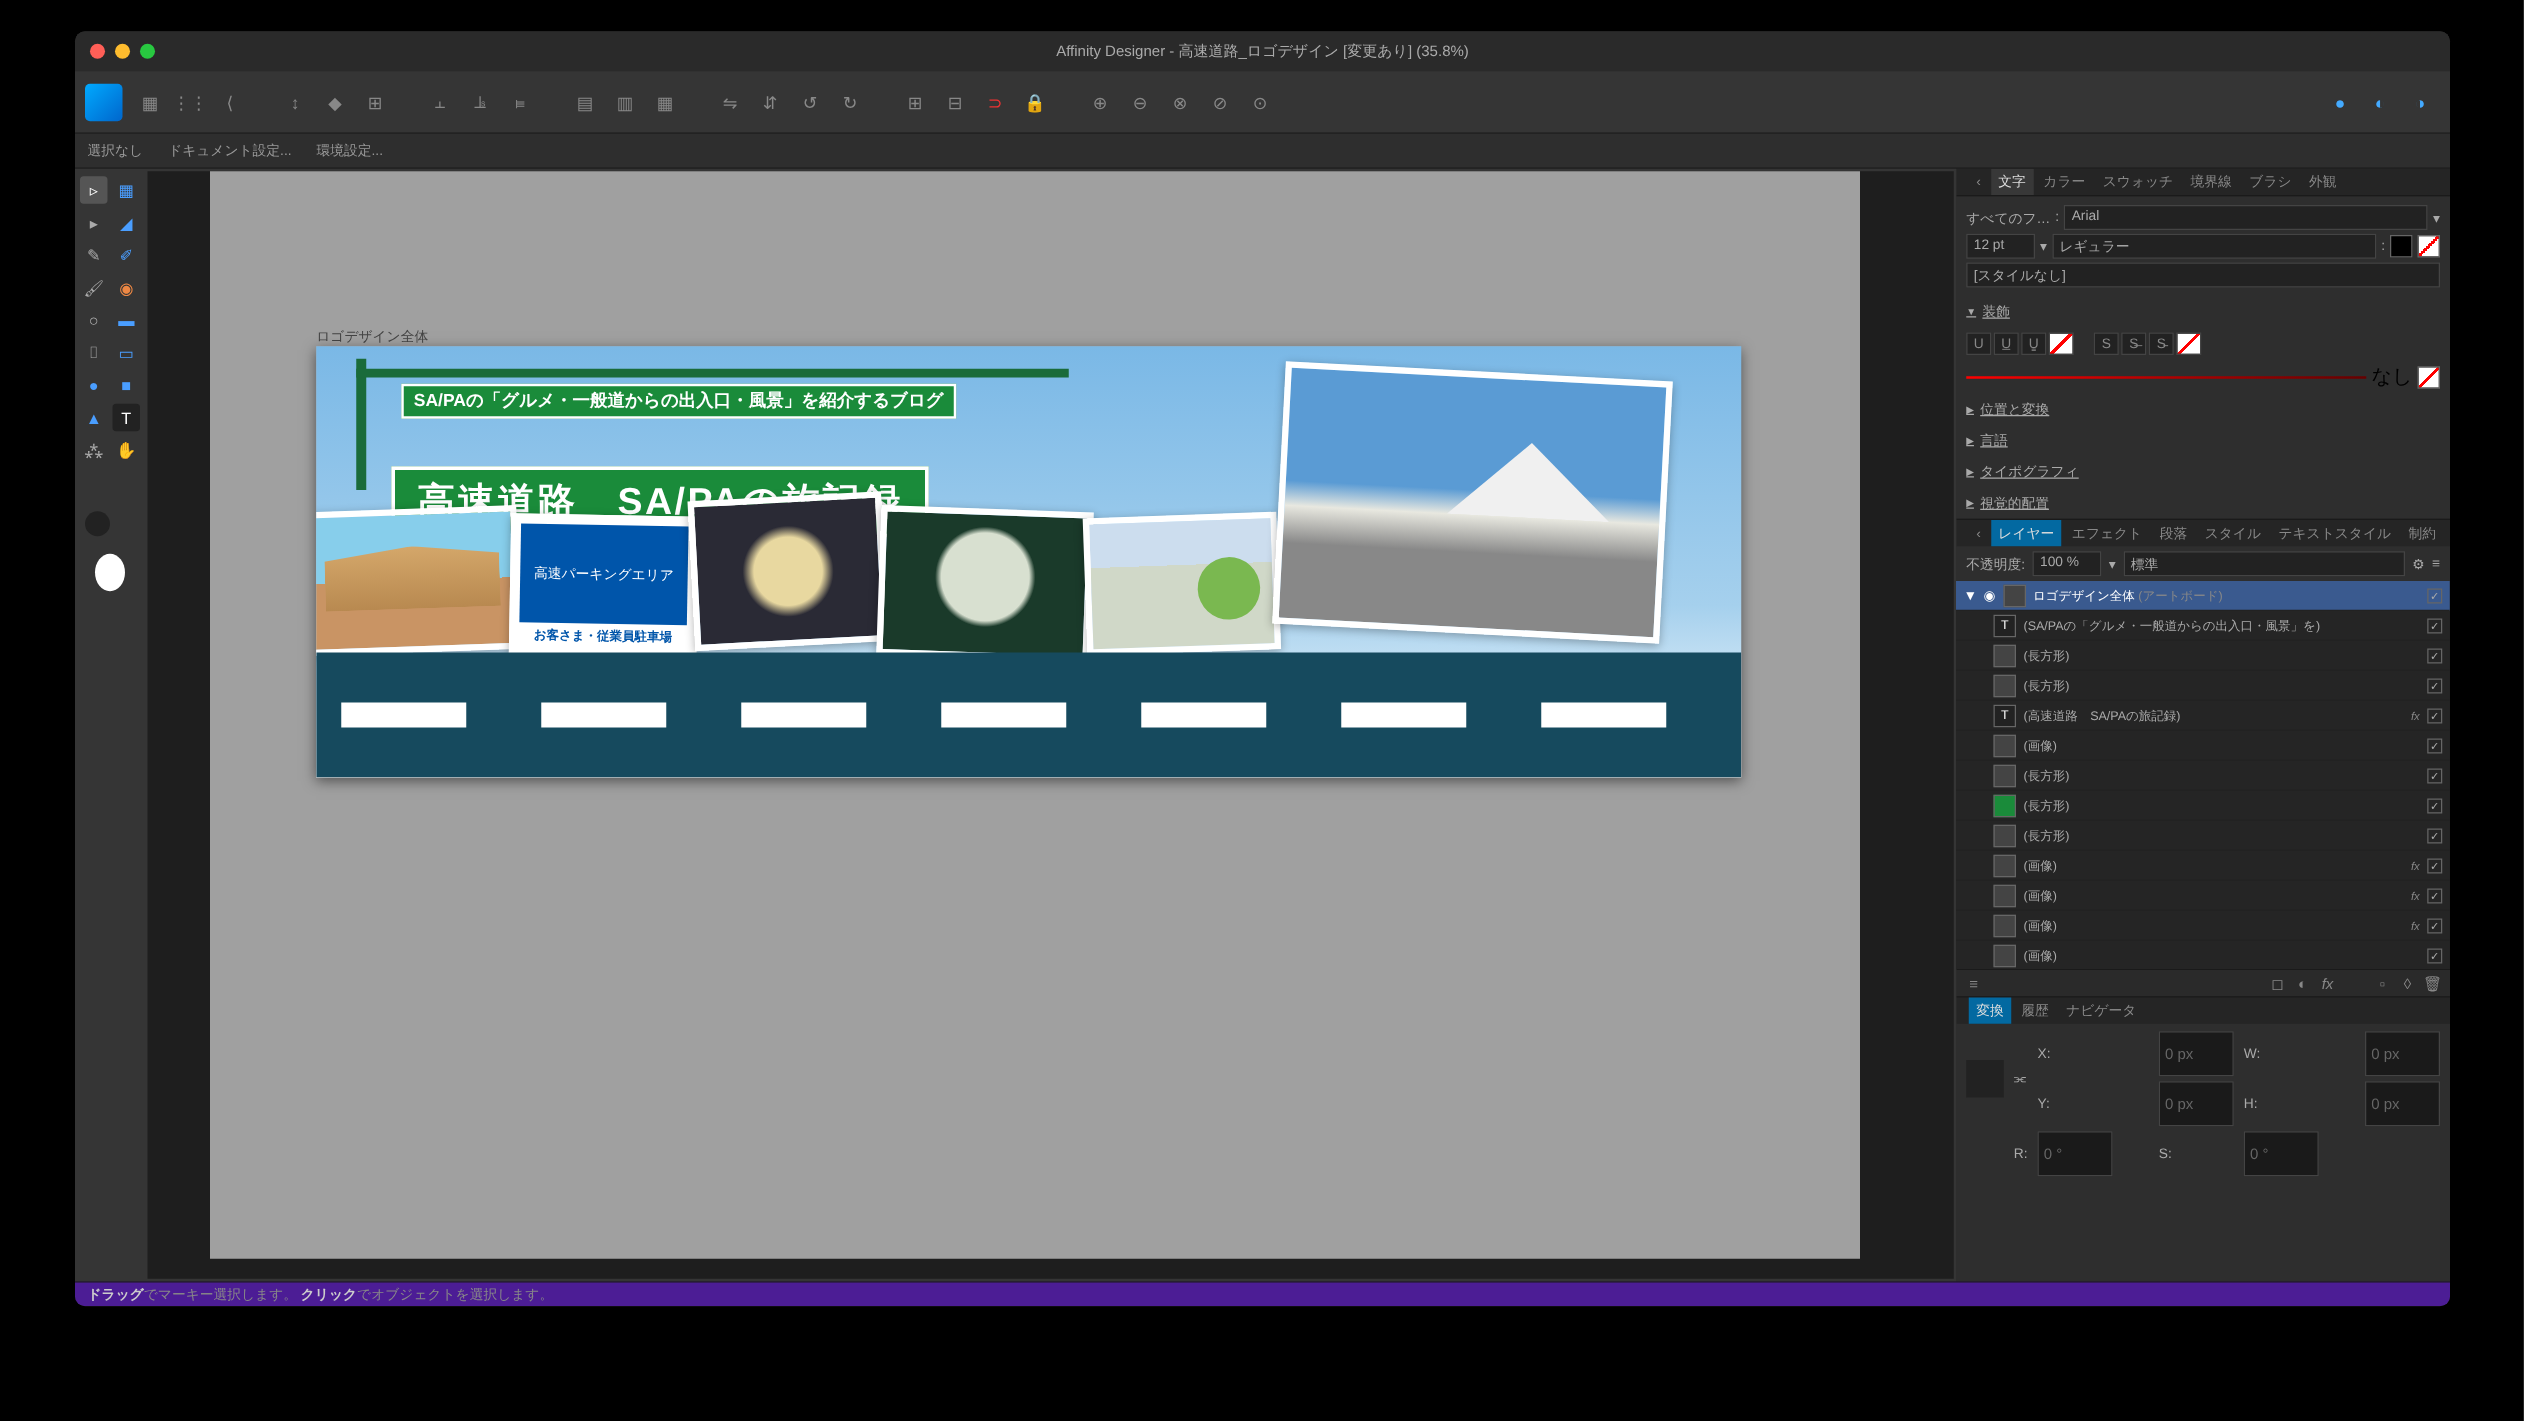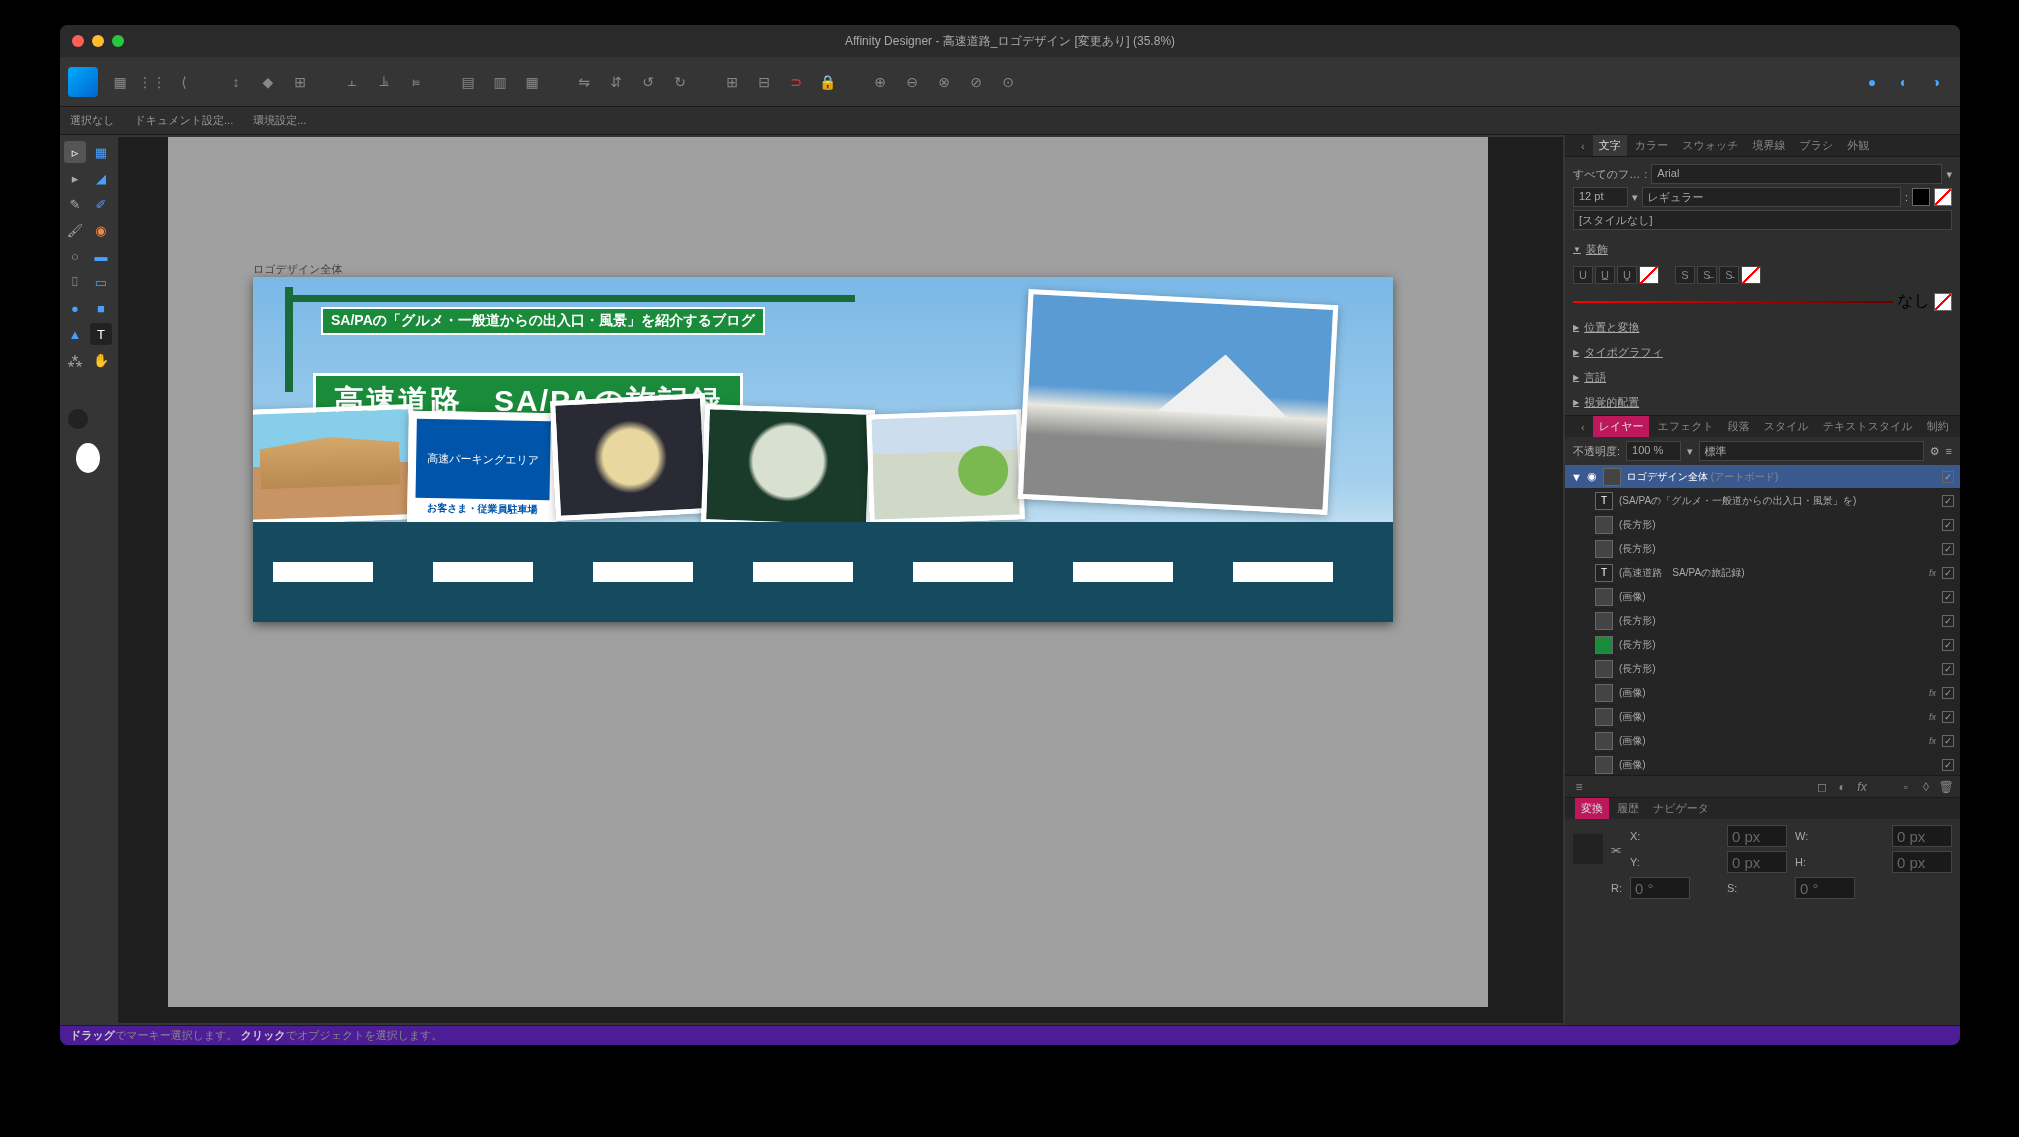--- a/index.html
+++ b/index.html
@@ -75,39 +75,39 @@
 
 .section-head { display: flex; align-items: center; gap: 5px; padding: 5px 8px; font-size: 11px; color: #aaa; cursor: pointer; text-decoration: underline; }
 .section-head::before { content: '▼'; font-size: 8px; }
 .section-head.collapsed::before { content: '▶'; }
 
 .deco-btns { display: flex; gap: 2px; padding: 4px 8px; }
 .deco-btn { width: 20px; height: 18px; background: #222; border: 1px solid #444; color: #888; font-size: 11px; text-align: center; line-height: 16px; cursor: pointer; }
 
 .layer-tabs { display: flex; height: 22px; background: #252525; font-size: 11px; color: #888; align-items: center; padding-left: 10px; gap: 2px; border-top: 1px solid #1a1a1a; }
 .layer-tabs span { padding: 3px 6px; cursor: pointer; }
-.layer-tabs span.active { background: #be185d; color: #ddd; }
+.layer-tabs span.active { background: #0369a1; color: #ddd; }
 
 .opacity-row { display: flex; align-items: center; padding: 4px 8px; font-size: 11px; color: #aaa; gap: 6px; }
 .layer-list { flex: 1; overflow-y: auto; background: #252525; max-height: 310px; }
 .layer-item { display: flex; align-items: center; height: 24px; padding: 0 6px; font-size: 11px; color: #aaa; gap: 6px; cursor: pointer; border-bottom: 1px solid #222; }
 .layer-item.sel { background: #3a5a8f; color: #fff; }
 .layer-indent { width: 18px; }
 .layer-thumb { width: 18px; height: 18px; background: #444; border: 1px solid #666; flex-shrink: 0; }
 .layer-name { flex: 1; overflow: hidden; white-space: nowrap; text-overflow: ellipsis; font-size: 10px; }
 .layer-check { width: 12px; height: 12px; border: 1px solid #666; font-size: 9px; text-align: center; line-height: 10px; color: #aaa; }
 .layer-fx { font-size: 9px; color: #888; font-style: italic; }
 
 .layer-toolbar { display: flex; height: 22px; background: #2a2a2a; align-items: center; padding: 0 6px; gap: 4px; font-size: 12px; color: #888; border-top: 1px solid #1a1a1a; }
 .layer-toolbar .spacer { flex: 1; }
 .ltb { cursor: pointer; width: 16px; text-align: center; }
 
 .transform-panel { padding: 6px 8px; font-size: 11px; color: #aaa; }
 .trans-grid { display: grid; grid-template-columns: auto auto 1fr auto 1fr auto; gap: 4px 8px; align-items: center; font-size: 11px; }
-.trans-input { background: #1a1a1a; border: 1px solid #444; color: #666; padding: 2px 4px; height: 22px; width: 60px; font-size: 15px; }
+.trans-input { background: #1a1a1a; border: 1px solid #444; color: #666; padding: 2px 4px; height: 36px; width: 60px; font-size: 12px; }
 .anchor { width: 30px; height: 30px; background: #222; }
 
 .status-bar { height: 20px; background: #4c1d95; color: #888; font-size: 11px; padding: 0 10px; display: flex; align-items: center; border-top: 1px solid #1a1a1a; }
 .status-bar b { color: #ccc; font-weight: 600; }
 </style>
 </head>
 <body>
 
 <div class="window">
   <div class="traffic">
@@ -262,22 +262,22 @@
         <div class="deco-btn">S̶</div>
         <div class="deco-btn">S̵</div>
         <div class="deco-btn" style="background:linear-gradient(135deg,#fff 45%,#f00 45%,#f00 55%,#fff 55%)"></div>
       </div>
       <div class="char-row" style="padding:0 8px">
         <div style="flex:1;height:2px;background:linear-gradient(to right,#f00,#600)"></div>
         <span>なし</span>
         <div class="char-swatch none"></div>
       </div>
       <div class="section-head collapsed">位置と変換</div>
+      <div class="section-head collapsed">言語</div>
       <div class="section-head collapsed">タイポグラフィ</div>
-      <div class="section-head collapsed">言語</div>
       <div class="section-head collapsed">視覚的配置</div>
 
       <div class="layer-tabs">
         <span>‹</span>
         <span class="active">レイヤー</span>
         <span>エフェクト</span>
         <span>段落</span>
         <span>スタイル</span>
         <span>テキストスタイル</span>
         <span>制約</span>

